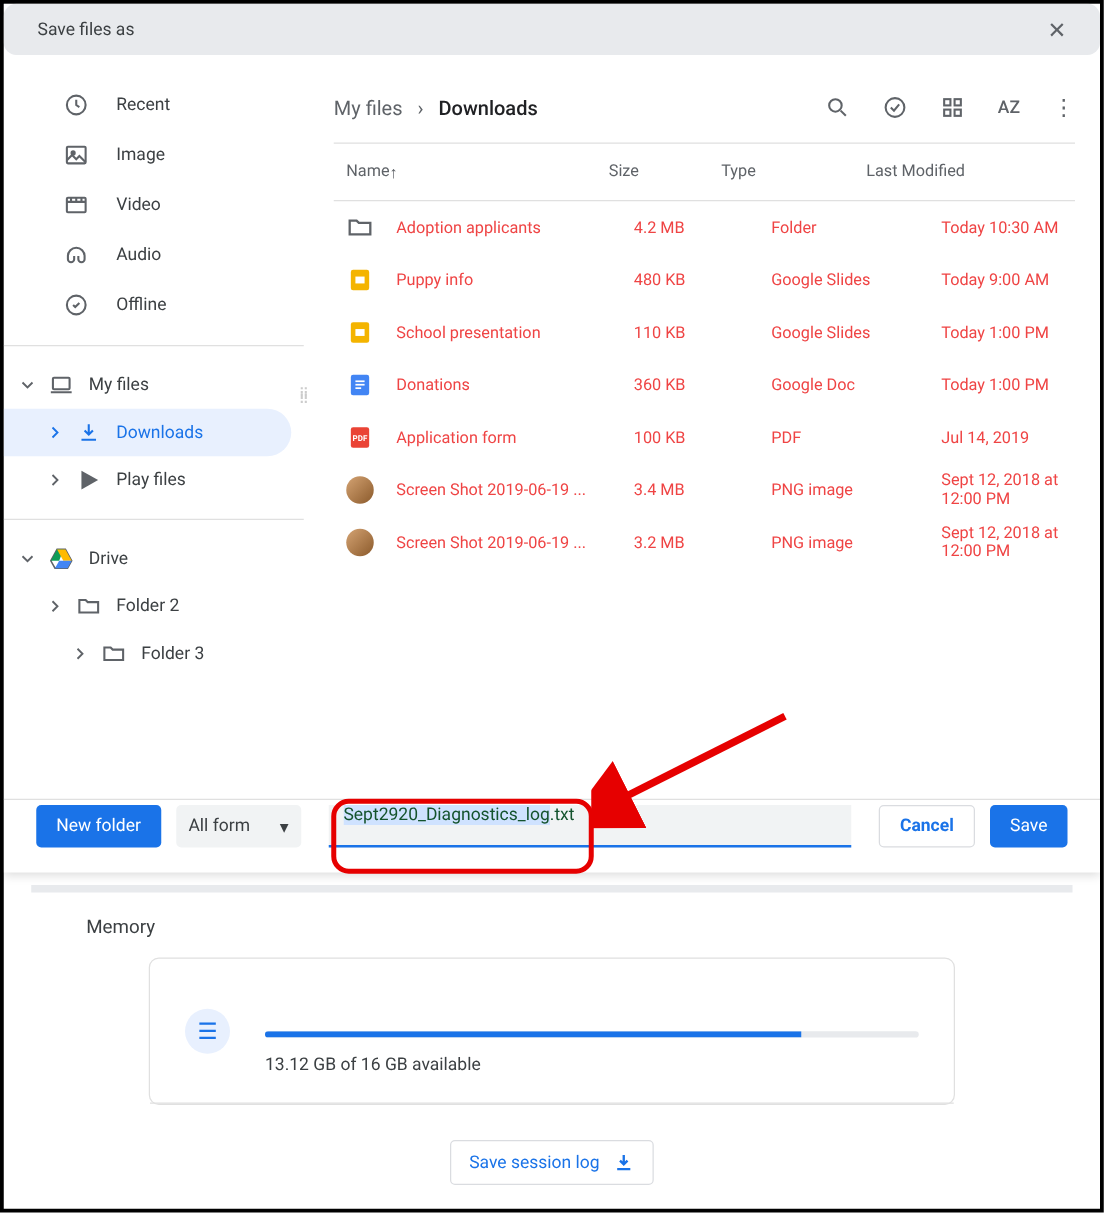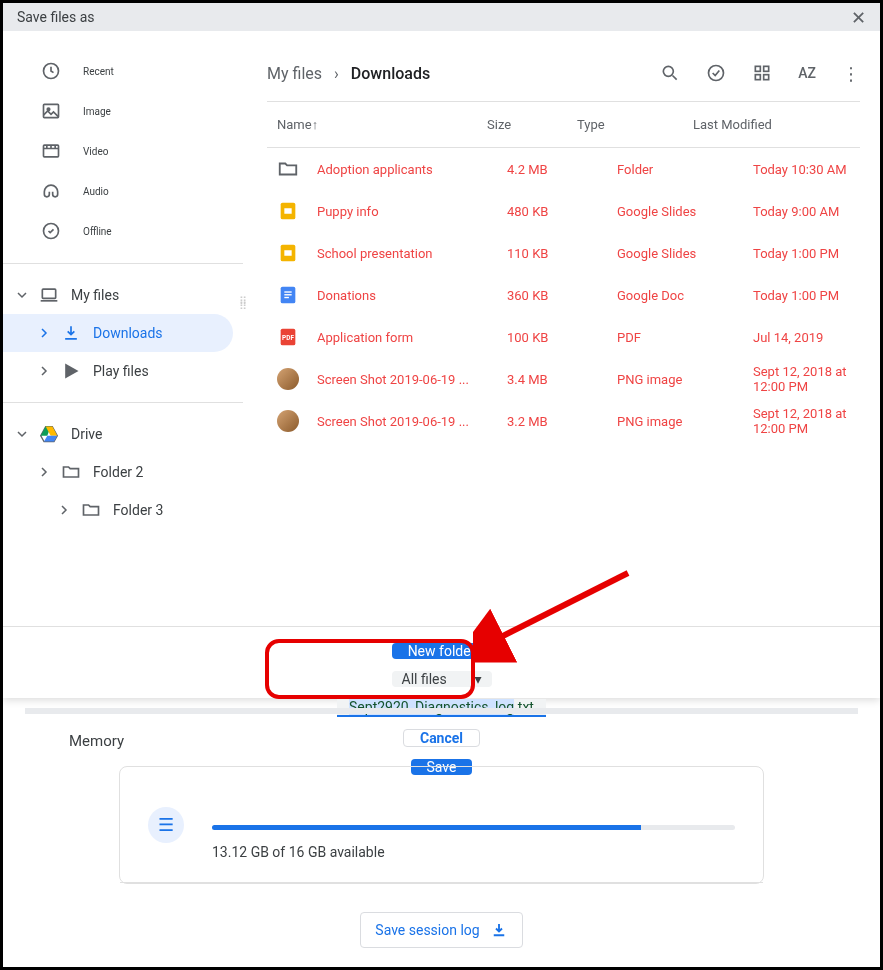--- a/index.html
+++ b/index.html
@@ -1,25 +1,25 @@
 <!DOCTYPE html>
 <html><head>
 <meta charset="utf-8">
 <style>
   * { box-sizing: border-box; margin: 0; padding: 0; font-family: Roboto, Arial, sans-serif; }
   body { background: #fff; width: 883px; height: 970px; border: 3px solid #000; position: relative; }
   
   .dialog { position: absolute; top: 0; left: 0; right: 0; background: #fff; height: 695px; box-shadow: 0 2px 8px rgba(0,0,0,0.15); }
-  .titlebar { height: 28px; background: #e8eaed; display: flex; align-items: center; padding: 0 14px; justify-content: space-between; color: #3c4043; font-size: 14px; }
+  .titlebar { height: 41px; background: #e8eaed; display: flex; align-items: center; padding: 0 27px; justify-content: space-between; color: #3c4043; font-size: 14px; border-radius: 10px; }
   .close-x { font-size: 18px; cursor: pointer; color: #5f6368; }
   
   .dialog-body { display: flex; height: 595px; }
   
   .sidebar { width: 250px; padding-top: 20px; position: relative; }
-  .sidebar-item { display: flex; align-items: center; height: 40px; padding-left: 38px; gap: 22px; color: #3c4043; font-size: 10px; cursor: pointer; }
+  .sidebar-item { display: flex; align-items: center; height: 40px; padding-left: 48px; gap: 22px; color: #3c4043; font-size: 14px; cursor: pointer; }
   .sidebar-item svg { width: 20px; height: 20px; flex-shrink: 0; }
   .sidebar hr { border: none; border-top: 1px solid #e0e0e0; margin: 12px 10px 12px 0; }
   
   .tree-item { display: flex; align-items: center; height: 38px; gap: 12px; color: #3c4043; font-size: 14px; cursor: pointer; }
   .tree-item.lvl0 { padding-left: 14px; }
   .tree-item.lvl1 { padding-left: 36px; }
   .tree-item.lvl2 { padding-left: 56px; }
   .tree-item.lvl3 { padding-left: 78px; }
   .tree-item svg.icon { width: 20px; height: 20px; }
   .chev { width: 10px; height: 10px; display: inline-block; }
@@ -43,21 +43,21 @@
   .col-name { flex: 0 0 210px; display: flex; align-items: center; }
   .col-size { flex: 0 0 90px; }
   .col-type { flex: 0 0 116px; }
   .col-mod { flex: 1; }
   
   .row { display: flex; height: 42px; align-items: center; font-size: 13px; color: #ef4444; padding-left: 10px; cursor: pointer; gap: 20px; }
   .row .col-name { display: flex; align-items: center; gap: 18px; }
   .file-icon { width: 22px; height: 22px; flex-shrink: 0; display: flex; align-items: center; justify-content: center; }
   .thumb { width: 22px; height: 22px; border-radius: 50%; background: linear-gradient(135deg, #d4a373, #8b5a2b); }
   
-  .bottom-bar { height: 60px; border-top: 1px solid #e0e0e0; display: flex; align-items: center; padding: 16px 26px; gap: 12px; flex-direction: column; }
+  .bottom-bar { height: 60px; border-top: 1px solid #e0e0e0; display: flex; align-items: flex-start; padding: 4px 26px; gap: 12px; }
   .btn { height: 34px; border-radius: 4px; font-size: 14px; padding: 0 16px; cursor: pointer; display: flex; align-items: center; border: none; }
   .btn-primary { background: #1a73e8; color: #fff; }
   .btn-outline { background: #fff; color: #1a73e8; border: 1px solid #dadce0; font-weight: bold; }
   .filter-dd { background: #f1f3f4; color: #3c4043; min-width: 100px; display: flex; align-items: center; height: 34px; padding: 0 10px; font-size: 14px; justify-content: space-between; border-radius: 4px; cursor: pointer; }
   .filename-box { flex: 1; height: 34px; background: #f1f3f4; border: none; border-bottom: 2px solid #1a73e8; padding: 0 12px; font-size: 14px; color: #14532d; margin: 0 10px; position: relative; }
   .filename-selected { background: #cfe2ff; }
   
   .annotation-box { position: absolute; border: 4px solid #e60000; border-radius: 14px; left: 262px; top: 636px; width: 210px; height: 60px; pointer-events: none; }
   .annotation-arrow { position: absolute; left: 470px; top: 560px; pointer-events: none; }
   
@@ -321,21 +321,21 @@
     <div class="col-mod">Sept 12, 2018 at 12:00 PM</div>
             </div>
           </div>
       </div>
     </div>
   </div>
 
   <div class="bottom-bar">
     <button class="btn btn-primary">New folder</button>
     <div class="filter-dd">
-      <span>All files</span>
+      <span>All form</span>
       <span>▾</span>
     </div>
     <div class="filename-box">
       <span class="filename-selected">Sept2920_Diagnostics_log</span><span>.txt</span>
     </div>
     <button class="btn btn-outline">Cancel</button>
     <button class="btn btn-primary">Save</button>
   </div>
 </div>
 

